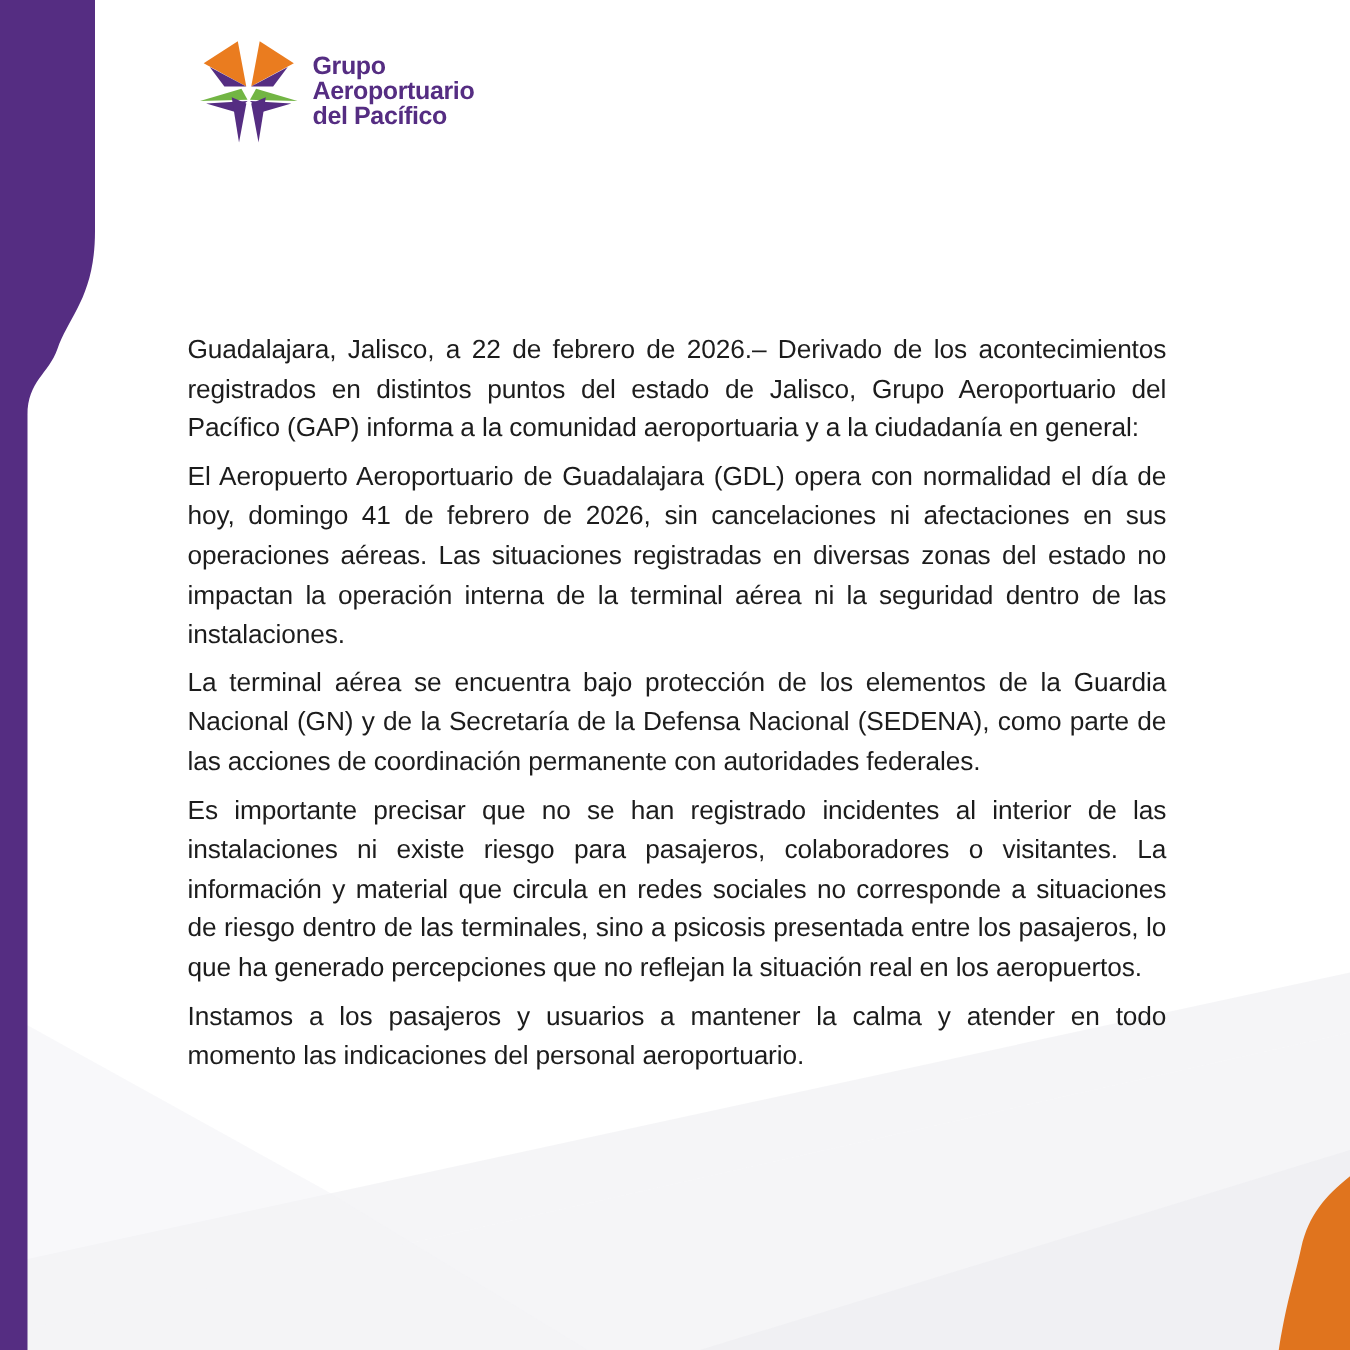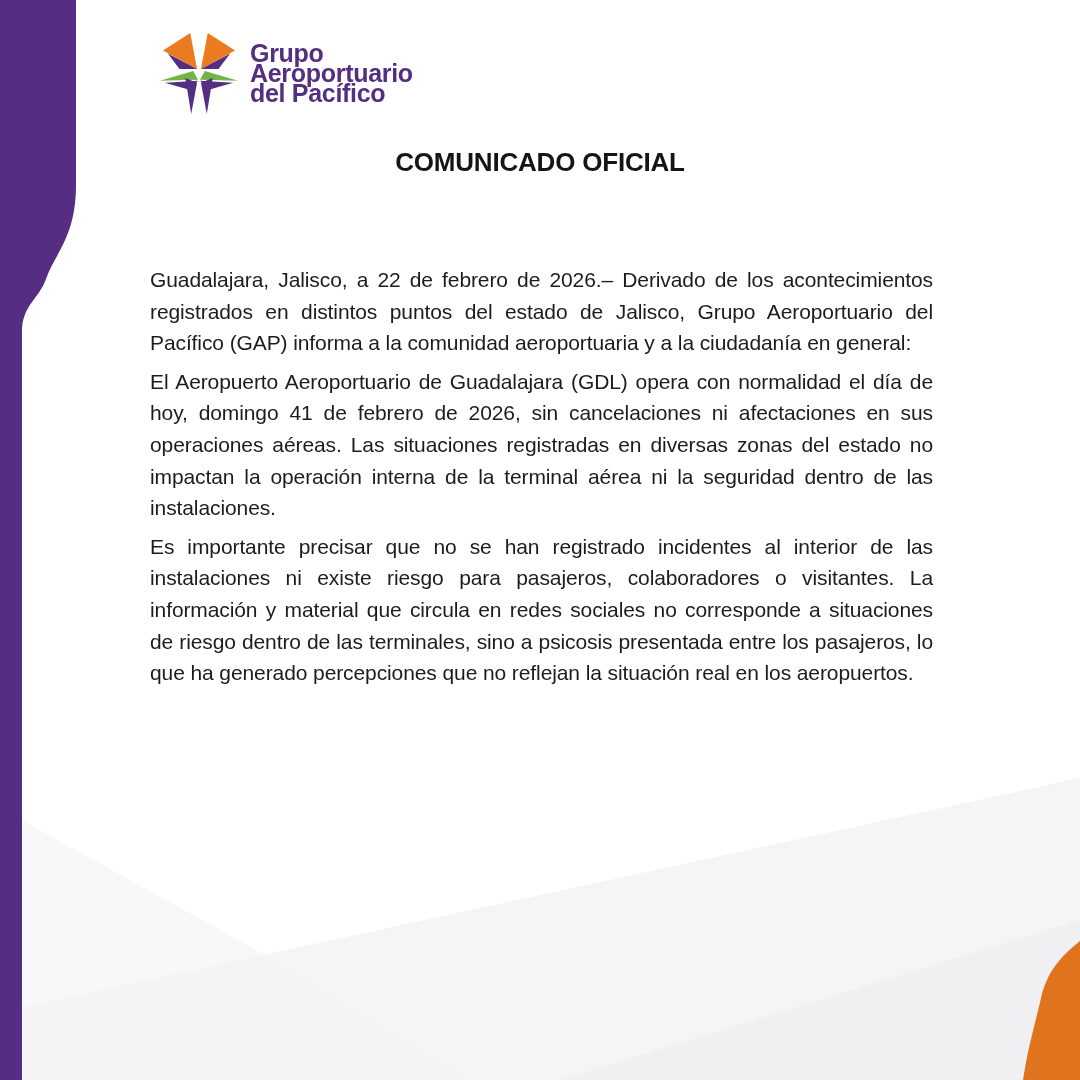--- a/index.html
+++ b/index.html
@@ -24,21 +24,21 @@
 
   .logo-row {
     position:absolute; top:31px; left:160px;
     display:flex; align-items:center; gap:12px;
     z-index:2;
   }
   .logo-star { width:78px; height:84px; display:block; }
   .logo-text {
     color:var(--purple,#552d82);
     font-weight:bold;
-    font-size:25px;
+    font-size:20px;
     line-height:20px;
     letter-spacing:-0.3px;
   }
 
   .title {
     position:absolute; top:146px; left:0;
     width:1080px;
     text-align:center;
     font-size:26px;
     line-height:32px;
@@ -91,20 +91,22 @@
     <polygon class="f-purple" points="54,47 42,52 48,84"></polygon>
   </svg>
   <div class="logo-text">
     <div>Grupo</div>
     <div>Aeroportuario</div>
     <div>del Pacífico</div>
   </div>
 </header>
 
 <h1 class="title">
-  <span>COMUNICADO OFICIAL</span><br>
+  <br>
 </h1>
 
 <main class="content" id="paragraphs">
     <p class="para"><strong>Guadalajara, Jalisco, a 22 de febrero de 2026</strong><span>.– Derivado de los acontecimientos registrados en distintos puntos del estado de Jalisco, Grupo Aeroportuario del Pacífico (GAP) informa a la comunidad aeroportuaria y a la ciudadanía en general:</span></p>
     <p class="para"><strong>El Aeropuerto Aeroportuario de Guadalajara (GDL) opera con normalidad</strong><span> el día de hoy, domingo 41 de febrero de 2026, sin cancelaciones ni afectaciones en sus operaciones aéreas. Las situaciones registradas en diversas zonas del estado no impactan la operación interna de la terminal aérea ni la seguridad dentro de las instalaciones.</span></p>
+    <p class="para"><span>La terminal aérea se encuentra bajo protección de los elementos de la Guardia Nacional (GN) y de la Secretaría de la Defensa Nacional (SEDENA), como parte de las acciones de coordinación permanente con autoridades federales.</span></p>
     <p class="para"><strong>Es importante precisar que no se han registrado incidentes al interior de las instalaciones ni existe riesgo para pasajeros, colaboradores o visitantes.</strong><span> La información y material que circula en redes sociales no corresponde a situaciones de riesgo dentro de las terminales, sino a psicosis presentada entre los pasajeros, lo que ha generado percepciones que no reflejan la situación real en los aeropuertos.</span></p>
+    <p class="para"><span>Instamos a los pasajeros y usuarios a mantener la calma y atender en todo momento las indicaciones del personal aeroportuario.</span></p>
   </main>
 
 </body></html>

